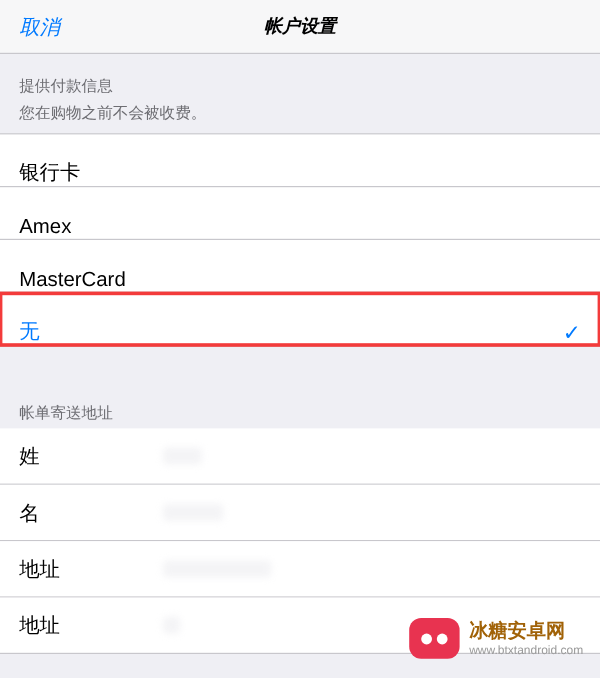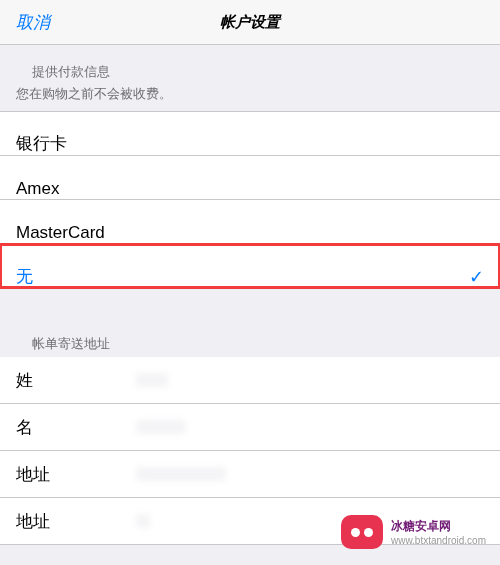--- a/index.html
+++ b/index.html
@@ -32,21 +32,20 @@
       flex: 1;
       text-align: center;
       font-size: 15px;
       font-weight: 600;
       color: #000;
     }
     .section-header {
       padding: 18px 16px 4px 16px;
       font-size: 13px;
       color: #6d6d72;
-      margin-left: 16px;
     }
     .section-sub {
       padding: 0 0 8px 16px;
       font-size: 13px;
       color: #6d6d72;
     }
     .group {
       background: #fff;
       border-top: 1px solid #c8c7cc;
       border-bottom: 1px solid #c8c7cc;
@@ -118,23 +117,23 @@
       justify-content: center;
     }
     .wm-logo::before, .wm-logo::after {
       content: "";
       width: 9px; height: 9px;
       background: #fff;
       border-radius: 50%;
       margin: 0 2px;
     }
     .wm-text {
-      font-size: 12px;
+      font-size: 16px;
       font-weight: 600;
-      color: #701a75;
+      color: #a16207;
     }
   </style>
 </head>
 <body>
 
 <div class="header">
   <span class="cancel-btn">取消</span>
   <span class="header-title">帐户设置</span>
 </div>
 

